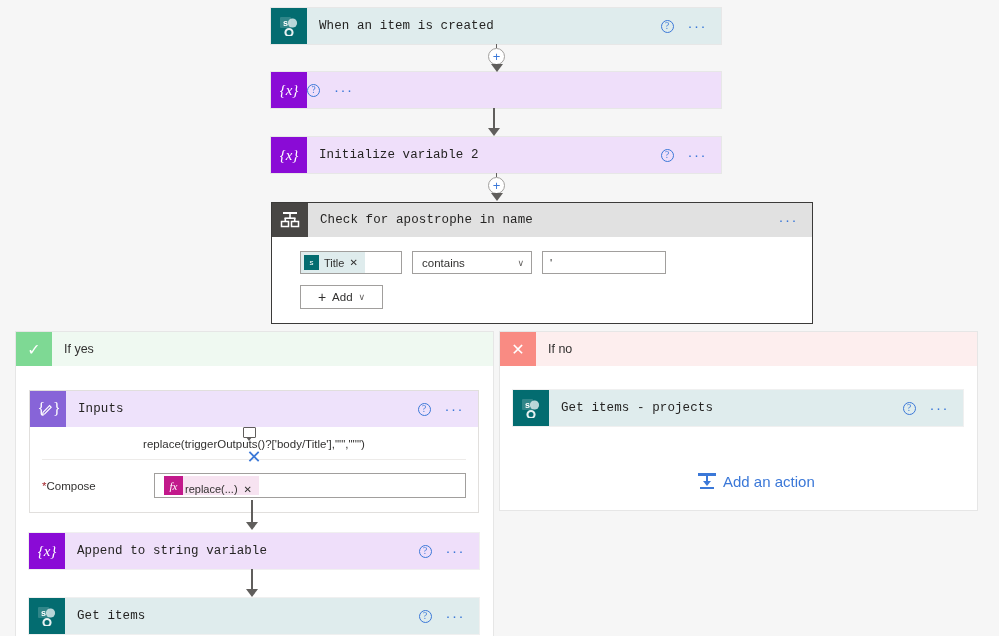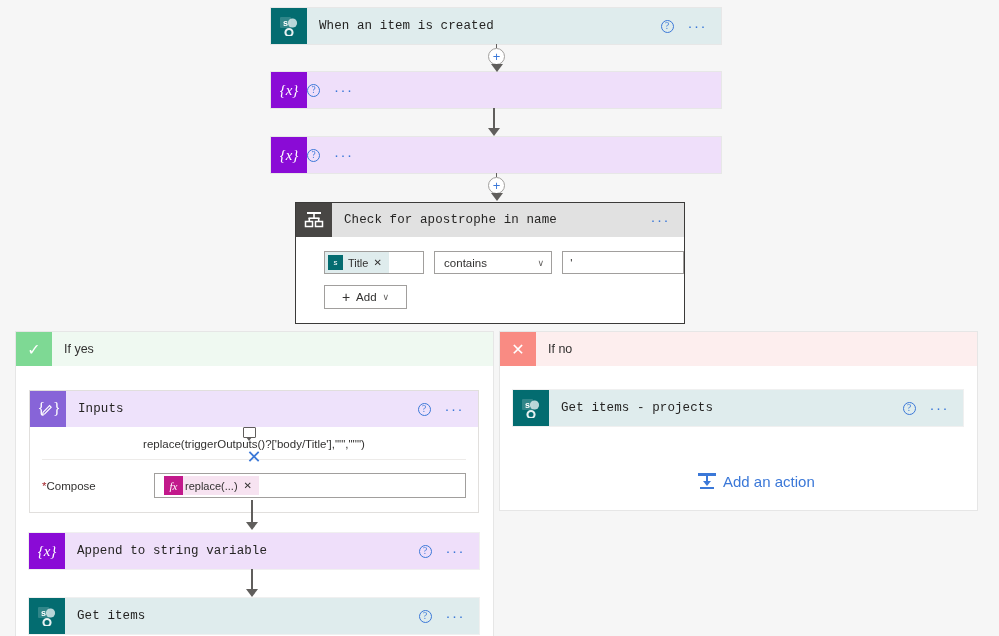--- a/index.html
+++ b/index.html
@@ -181,21 +181,21 @@
     cursor: pointer; line-height: 14px;
   }
   .inputs-row { display: flex; align-items: center; margin-top: 13px; }
   .inputs-label { width: 112px; font-size: 11.5px; }
   .inputs-label .req { color: #a4262c; }
   .inputs-box {
     flex: 1; height: 25px;
     border: 1px solid #a19f9d; background: #fff;
     display: flex; align-items: center; padding-left: 9px;
   }
-  .fx-chip { display: flex; align-items: center; height: 19px; background: #f7e3f1; }
+  .fx-chip { display: flex; align-items: flex-end; height: 19px; background: #f7e3f1; }
   .fx-chip .fx-sq {
     width: 19px; height: 19px; background: #c2198b; color: #fff;
     display: flex; align-items: center; justify-content: center;
     font-family: "Liberation Serif", serif; font-style: italic; font-size: 11px;
   }
   .fx-chip .fx-label { font-size: 11px; padding: 0 6px 0 2px; }
   .fx-chip .fx-x { font-size: 10px; padding-right: 7px; cursor: pointer; }
 
   
   .add-action {
@@ -253,33 +253,34 @@
   </div>
 </div>
 
 <div class="conn" style="left:488px; top:108px; height:28px;">
   <div class="line"></div>
   <div class="arrow"></div>
 </div>
 
 <div class="card var" style="position:absolute; left:271px; top:137px; width:450px;">
   <div class="card-icon glyph-var">{x}</div>
+  <div class="card-title">Initialize variable 2</div>
   <div class="card-actions">
     <div class="ico-help">?</div>
     <div class="ico-dots">···</div>
   </div>
 </div>
 
 <div class="conn" style="left:488px; top:173px; height:28px;">
   <div class="line" style="height:4px; flex:none;"></div>
   <div class="plus-btn">+</div>
   <div class="arrow"></div>
 </div>
 
-<div id="condition-card" style="left:271px; top:202px; width:390px;margin-left:24px;">
+<div id="condition-card" style="left:271px; top:202px; width:542px;">
   <div class="cond-head">
     <div class="card-icon">
       <svg width="20" height="18" viewBox="0 0 20 18" aria-hidden="true">
         <rect x="3" y="1" width="14" height="2" fill="#ffffff"></rect>
         <rect x="9.2" y="3" width="1.6" height="4" fill="#ffffff"></rect>
         <rect x="4.5" y="6.4" width="11" height="1.6" fill="#ffffff"></rect>
         <rect x="4.5" y="7" width="1.6" height="3.5" fill="#ffffff"></rect>
         <rect x="13.9" y="7" width="1.6" height="3.5" fill="#ffffff"></rect>
         <rect x="1.5" y="10.5" width="7" height="5" fill="none" stroke="#ffffff" stroke-width="1.5"></rect>
         <rect x="11.5" y="10.5" width="7" height="5" fill="none" stroke="#ffffff" stroke-width="1.5"></rect>

